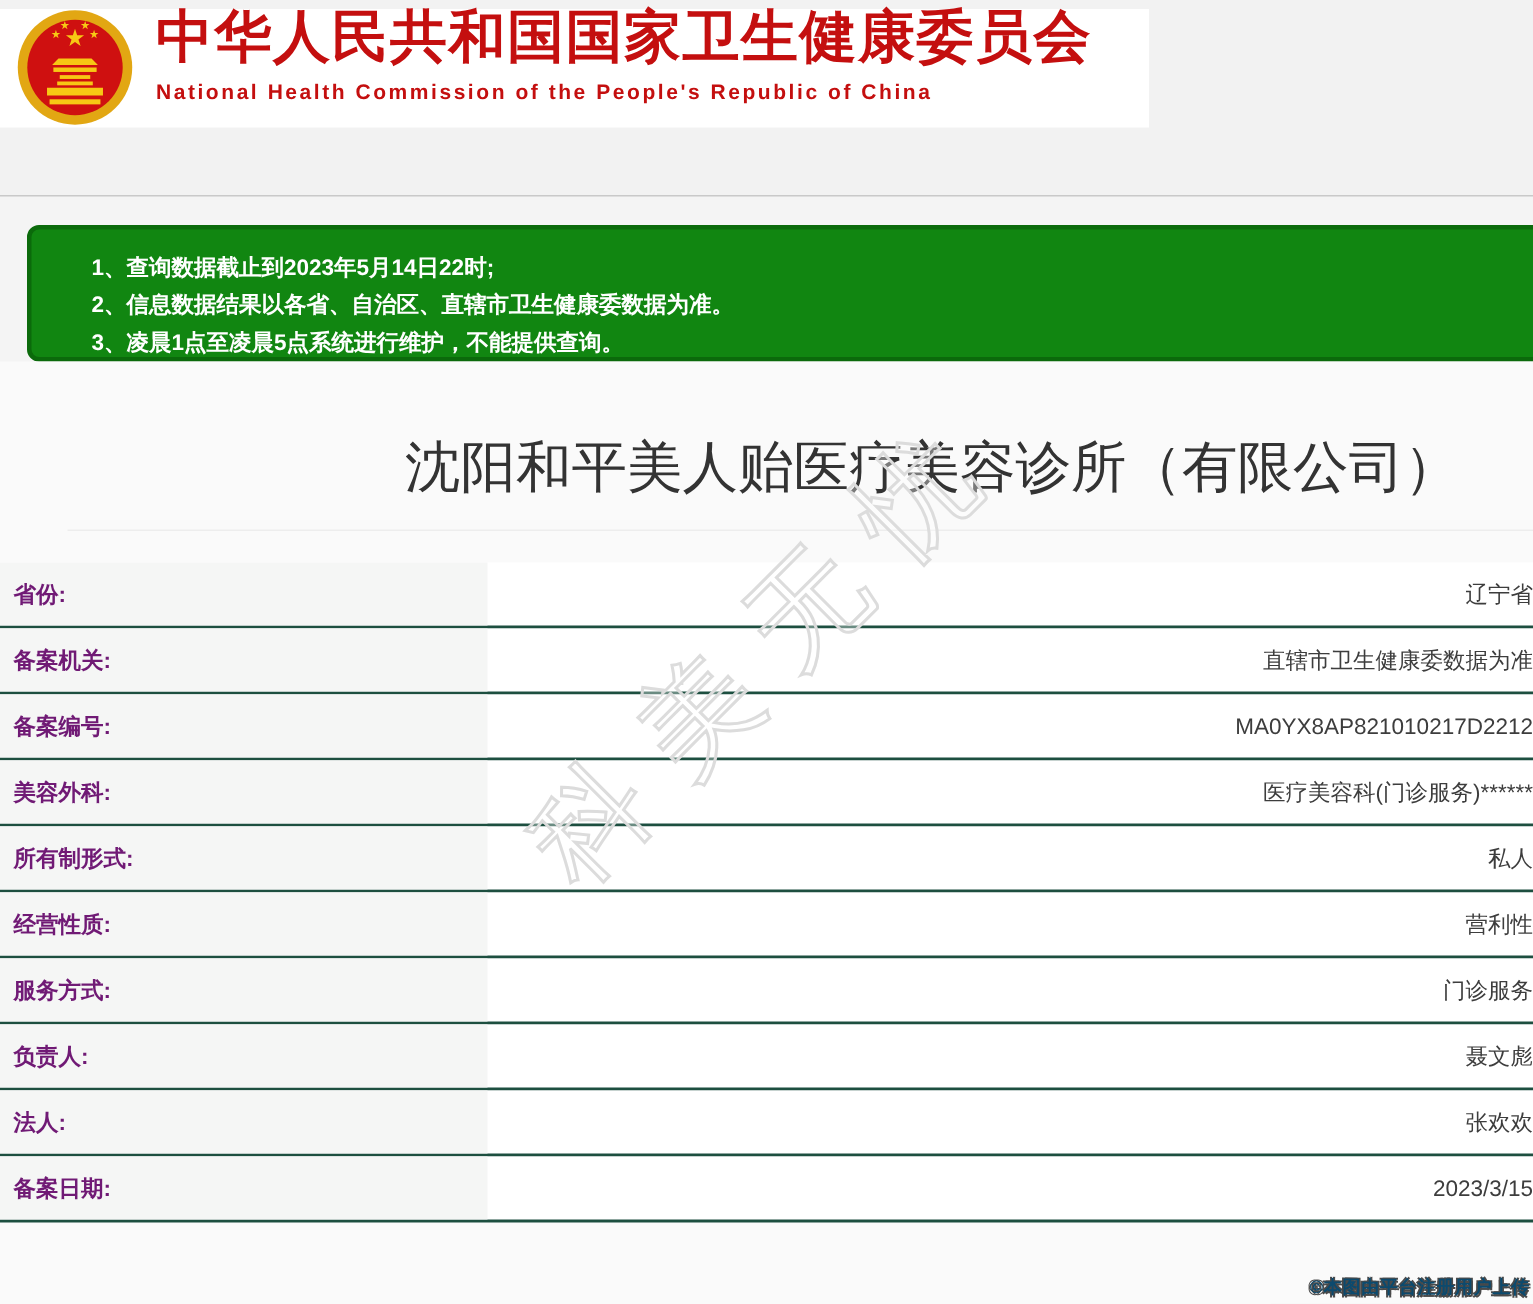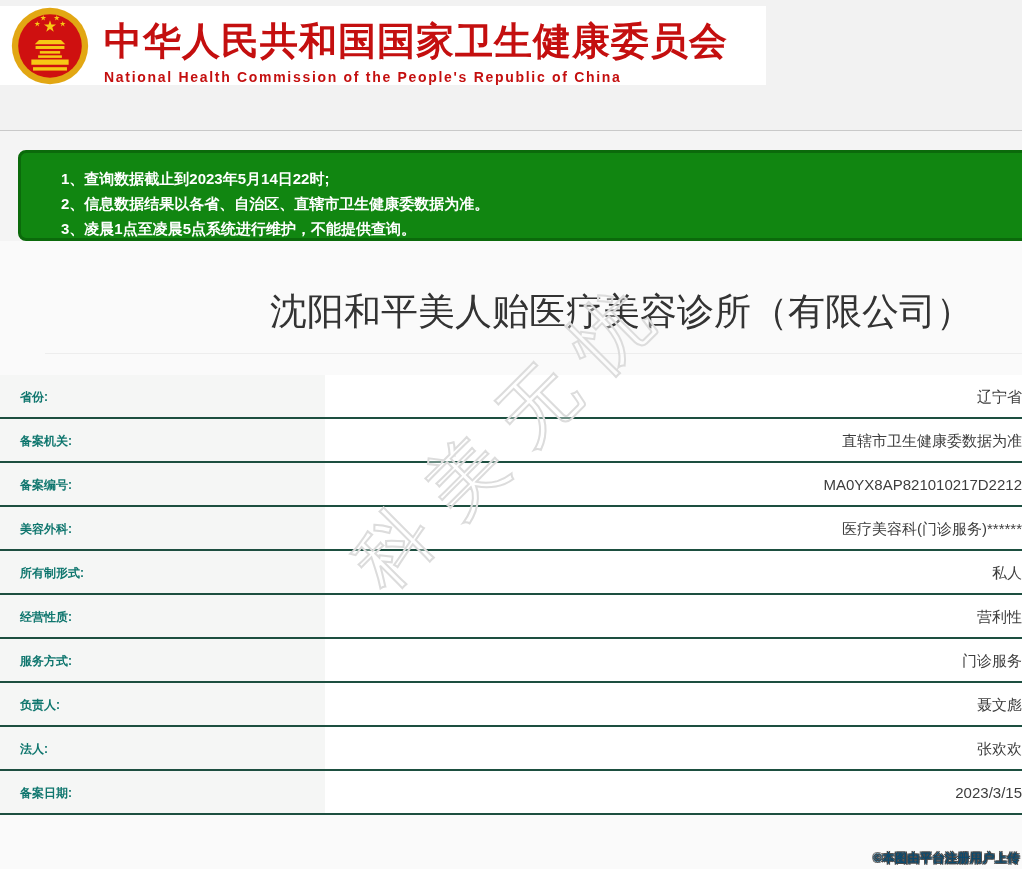--- a/index.html
+++ b/index.html
@@ -13,21 +13,21 @@
 
   
   .top-band {
     position:absolute; top:0; left:0; width:1022px; height:131px;
     background:#f2f2f2; border-bottom:1px solid #c9c9c9;
   }
 
   
   .header-card {
     position:absolute; top:6px; left:0; width:766px; height:79px;
-    background:#ffffff; display:flex; align-items:flex-end;
+    background:#ffffff; display:flex; align-items:flex-start;
   }
   .emblem { margin-left:6px; width:88px; height:78px; flex:0 0 auto; }
   .header-titles { margin-left:10px; }
   .title-cn {
     color:#c40f0f; font-size:38px; font-weight:bold;
     letter-spacing:1px; line-height:1.05; white-space:nowrap;
   }
   .title-en {
     color:#c40f0f; font-size:14px; font-weight:bold;
     letter-spacing:1.7px; margin-top:7px; white-space:nowrap;
@@ -59,22 +59,22 @@
   }
 
   
   .table { position:absolute; top:375px; left:0; width:1022px; }
   .row {
     display:flex; height:44px; background:#ffffff;
     border-bottom:2px solid #1d4f40;
   }
   .cell-label {
     width:325px; flex:0 0 auto; background:#f5f6f5;
-    color:#0f766e; font-weight:bold; font-size:12px;
-    line-height:44px; padding-left:20px;
+    color:#701a75; font-weight:bold; font-size:15px;
+    line-height:44px; padding-left:9px;
   }
   .cell-value {
     flex:1; color:#3d3d3d; font-size:15px;
     line-height:44px; padding-left:15px; white-space:nowrap;text-align:right;
   }
 
   
   .wm-diagonal {
     position:absolute; left:512px; top:432px;
     transform:translate(-50%,-50%) rotate(-45deg);

